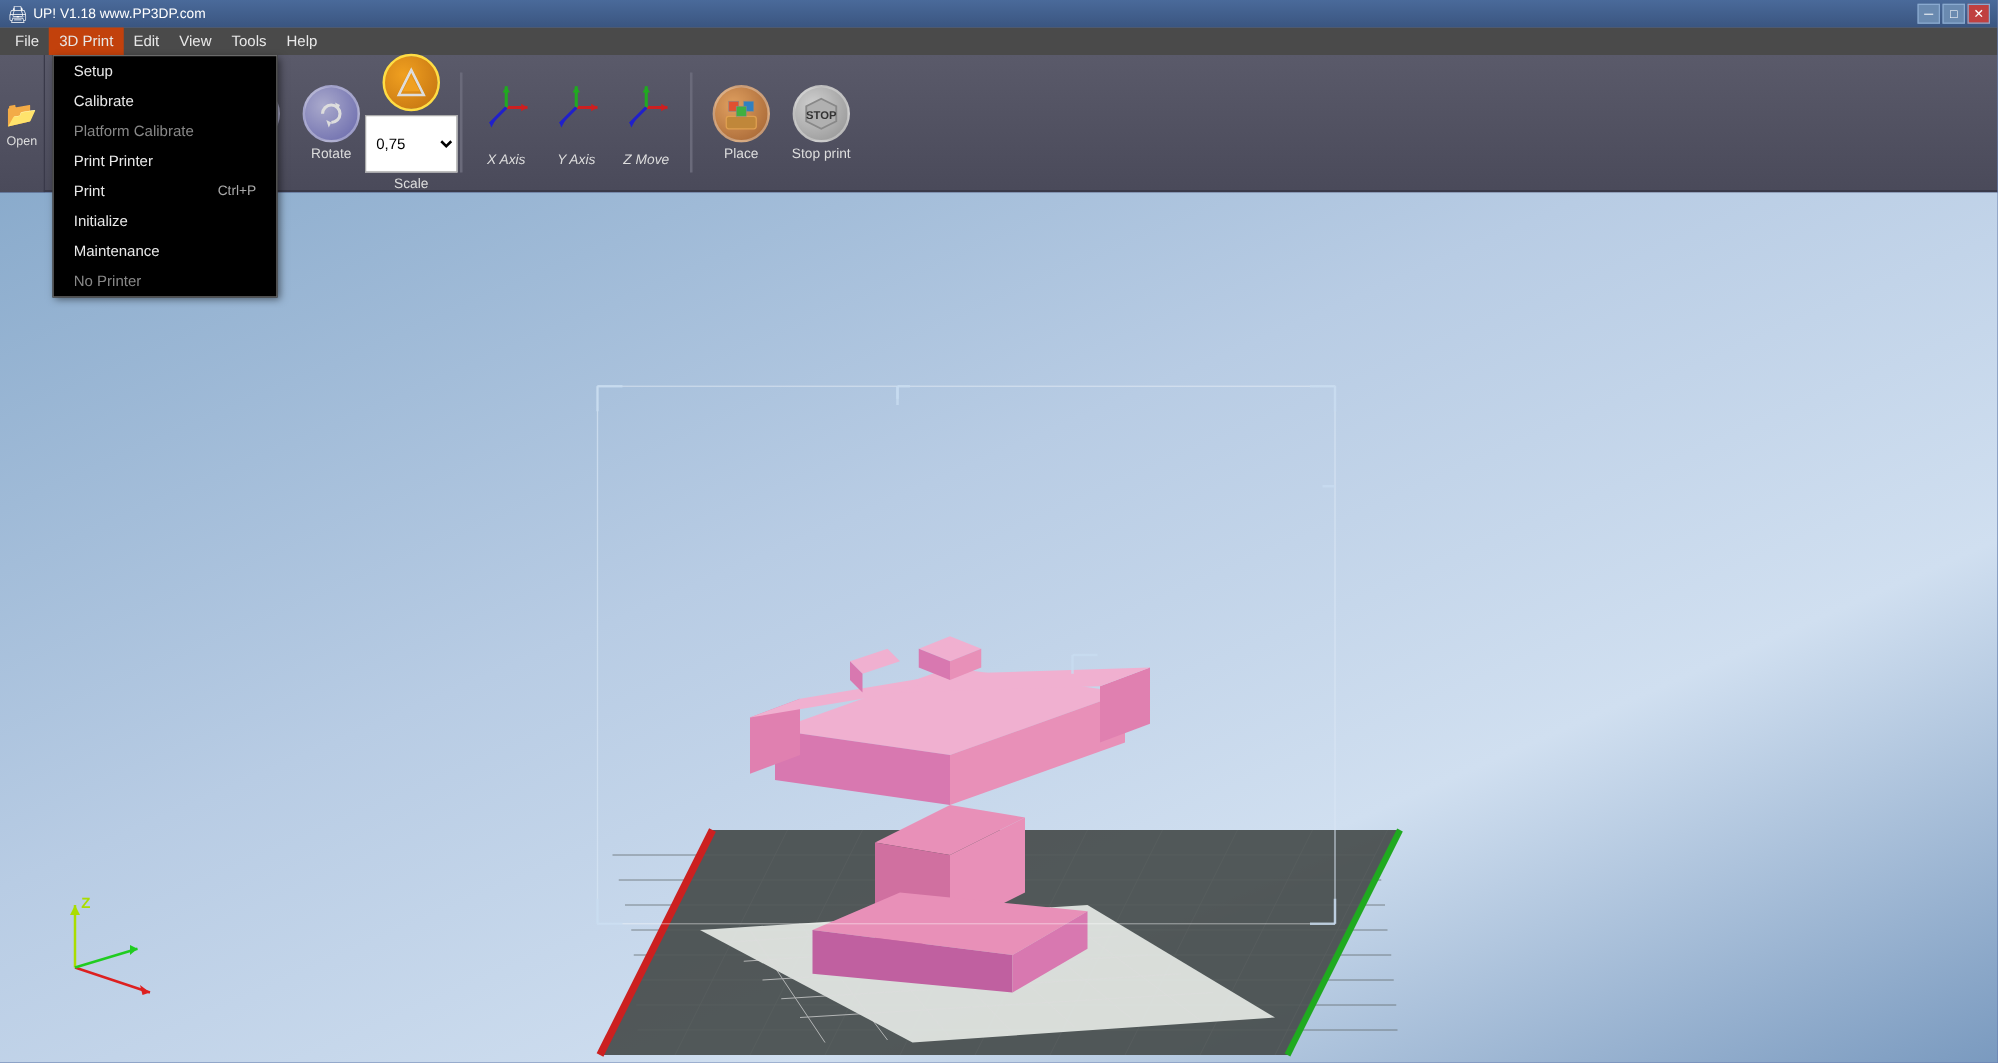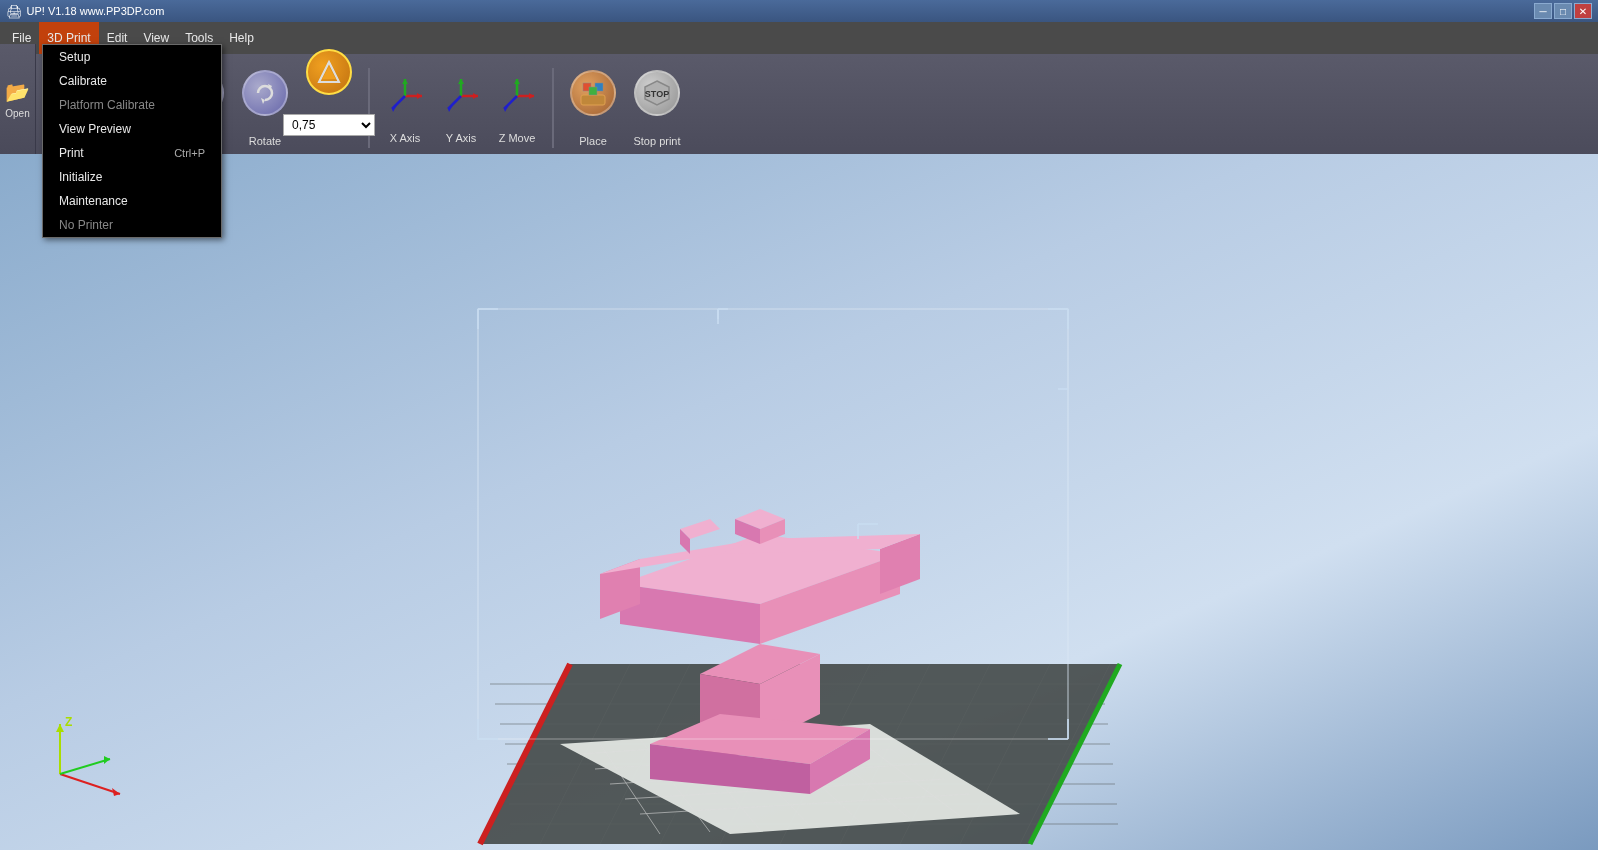--- a/index.html
+++ b/index.html
@@ -16,21 +16,21 @@
     #titlebar .win-controls { display: flex; gap: 2px; }
     #titlebar .win-btn {
       width: 18px; height: 16px; background: #6a8ab0; border: 1px solid #8aaad0;
       color: white; font-size: 10px; display: flex; align-items: center; justify-content: center;
       cursor: pointer; font-family: Arial;
     }
     #titlebar .win-btn.close { background: #c04040; }
 
     
     #menubar {
-      width: 100%; height: 32px; background: #4a4a4a;
+      width: 100%; height: 22px; background: #4a4a4a;
       display: flex; align-items: center; padding: 0 4px;
     }
     .menu-item {
       padding: 2px 8px; color: #e8e8e8; cursor: pointer; font-size: 12px;
       height: 100%; display: flex; align-items: center;
     }
     .menu-item.active { background: #c2410c; }
 
     
     #dropdown-3dprint {
@@ -47,47 +47,47 @@
     .shortcut { color: #aaa; font-size: 11px; margin-left: 44px; }
 
     
     #toolbar {
       width: 100%; height: 110px; background: linear-gradient(to bottom, #5a5a6a, #4a4a5a);
       display: flex; align-items: center; padding: 0 4px; gap: 6px;
       border-bottom: 2px solid #3a3a4a;
     }
     .tool-btn {
       display: flex; flex-direction: column; align-items: center; justify-content: center;
-      width: 58px; cursor: pointer; gap: 19px;
+      width: 58px; cursor: pointer; gap: 3px;
     }
     .tool-btn .icon-circle {
       width: 46px; height: 46px; border-radius: 50%;
       display: flex; align-items: center; justify-content: center;
       font-size: 22px; font-weight: bold; border: 2px solid rgba(255,255,255,0.3);
     }
     .tool-btn .label { color: #ddd; font-size: 11px; text-align: left; }
 
     .about-btn .icon-circle { background: radial-gradient(circle at 35% 35%, #60d060, #207020); color: white; }
     .fit-btn .icon-circle { background: radial-gradient(circle at 35% 35%, #8888cc, #5050aa); color: white; font-size: 16px; }
     .move-btn .icon-circle { background: radial-gradient(circle at 35% 35%, #aaaacc, #6666aa); color: white; font-size: 16px; }
     .rotate-btn .icon-circle { background: radial-gradient(circle at 35% 35%, #aaaacc, #6666aa); color: white; font-size: 16px; }
     .scale-btn .icon-circle { background: radial-gradient(circle at 35% 35%, #f0a020, #c07010); color: white; font-size: 16px; }
     .scale-btn { position: relative; }
     .scale-active-border { border: 2px solid #ffdd44 !important; }
     .scale-select {
-      background: white; border: 1px solid #aaa; padding: 2px 4px;
-      font-size: 12px; width: 92px; cursor: pointer;
+      background: white; border: 1px solid #aaa; padding: 14px 4px;
+      font-size: 12px; width: 74px; cursor: pointer;
     }
 
     .toolbar-separator { width: 2px; height: 80px; background: #6a6a7a; margin: 0 4px; }
 
     
     .axis-btn {
       display: flex; flex-direction: column; align-items: center; gap: 13px;
-      cursor: pointer; width: 50px;
+      cursor: pointer; width: 50px; font-style: italic;
     }
     .axis-icon { width: 46px; height: 46px; display: flex; align-items: center; justify-content: center; }
     .axis-label { color: #ddd; font-size: 11px; }
 
     
     .place-btn .icon-circle { background: radial-gradient(circle at 35% 35%, #e0a060, #a06030); }
     .stop-btn .icon-circle { background: radial-gradient(circle at 35% 35%, #c0c0c0, #888888); font-size: 12px; font-weight: bold; color: #333; }
 
     
     #open-btn {
@@ -133,21 +133,21 @@
   <div class="menu-item">Edit</div>
   <div class="menu-item">View</div>
   <div class="menu-item">Tools</div>
   <div class="menu-item">Help</div>
 </div>
 
 <div id="dropdown-3dprint">
   <div class="dropdown-item">Setup</div>
   <div class="dropdown-item">Calibrate</div>
   <div class="dropdown-item disabled">Platform Calibrate</div>
-  <div class="dropdown-item">View Preview</div>
+  <div class="dropdown-item">Print Printer</div>
   <div class="dropdown-item">
     <span>Print</span>
     <span class="shortcut">Ctrl+P</span>
   </div>
   <div class="dropdown-item">Initialize</div>
   <div class="dropdown-item">Maintenance</div>
   <div class="dropdown-item disabled">No Printer</div>
 </div>
 
 <div id="open-btn">

